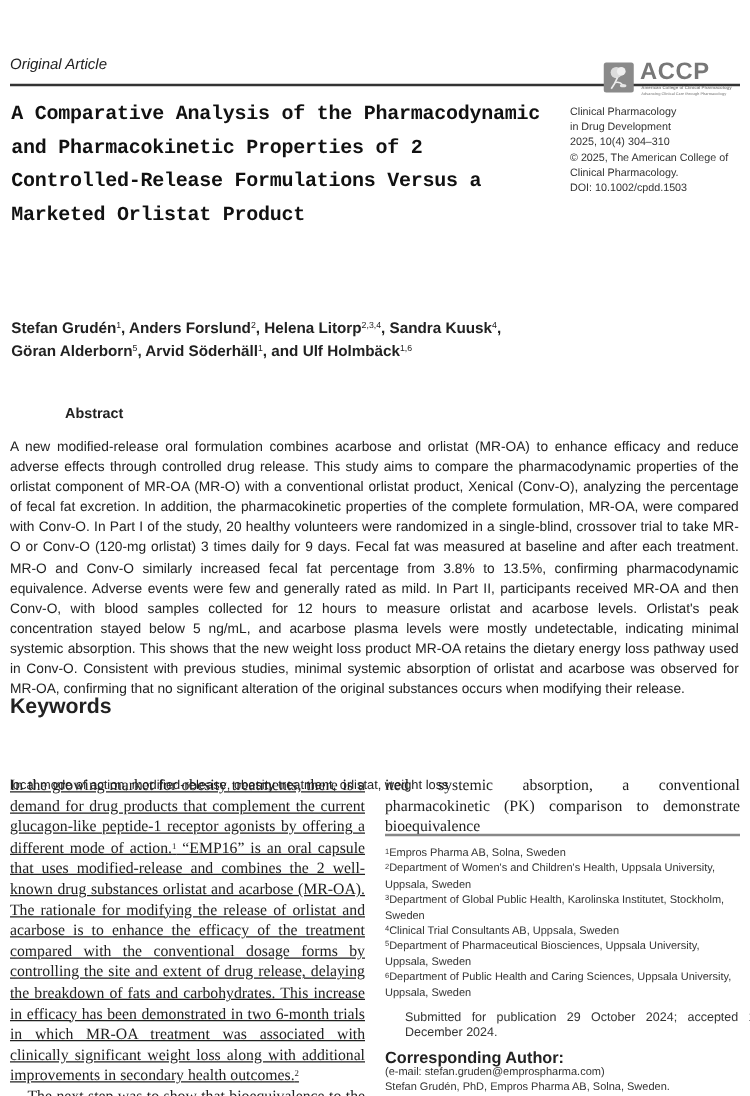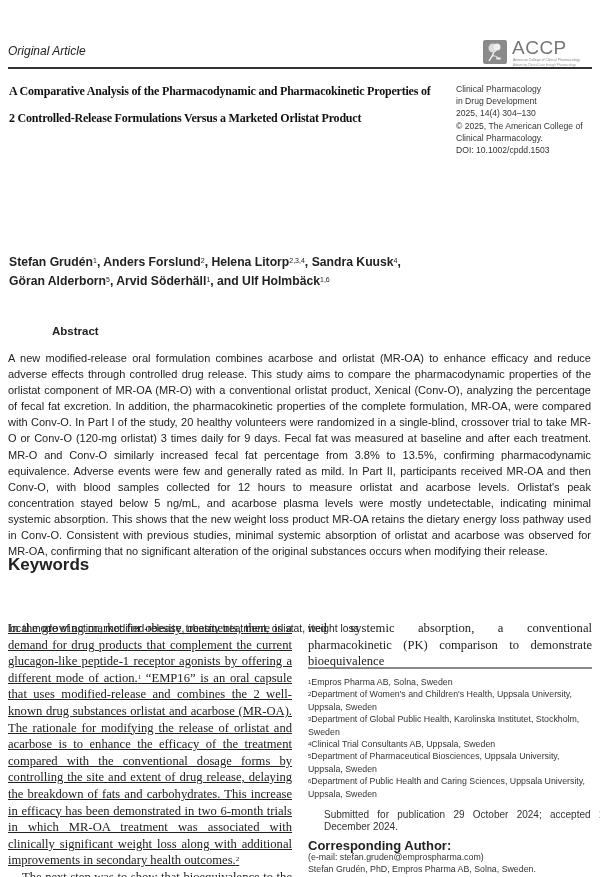--- a/index.html
+++ b/index.html
@@ -2,28 +2,28 @@
 <html><head>
   <meta charset="utf-8">
   <style>
     html, body { margin: 0; padding: 0; background: #ffffff; }
     body { width: 600px; height: 877px; position: relative; overflow: hidden; color: #1a1a1a; font-family: "Liberation Sans", sans-serif; }
     .abs { position: absolute; }
 
     .orig-article { left: 8px; top: 44px; font-size: 12px; font-style: italic; color: #222; }
     .header-rule { left: 8px; top: 67px; width: 584px; height: 2px; background: #333; }
 
-    .logo { left: 483px; top: 10px; width: 115px; height: 56px; }
+    .logo { left: 483px; top: 20px; width: 115px; height: 56px; font-weight: bold; }
     .logo-box { position: absolute; left: 0; top: 30px; width: 24px; height: 24px; background: #8a8a8a; border-radius: 2px; }
     .logo-box svg { position: absolute; left: 0; top: 0; }
     .logo-text { position: absolute; left: 29px; top: 27px; font-size: 19px; color: #777; letter-spacing: 0.5px; font-family: "Liberation Sans", sans-serif; }
     .logo-sub1 { position: absolute; left: 30px; top: 48px; font-size: 3.5px; color: #888; white-space: nowrap; }
     .logo-sub2 { position: absolute; left: 30px; top: 53px; font-size: 3px; color: #999; white-space: nowrap; }
 
-    .title { left: 9px; top: 78px; width: 430px; font-size: 12px; font-weight: bold; line-height: 27px; color: #111; font-family: Liberation Serif, serif; letter-spacing: -0.2px; }
+    .title { left: 9px; top: 78px; width: 430px; font-size: 16px; font-weight: bold; line-height: 27px; color: #111; font-family: Liberation Mono, monospace; letter-spacing: -0.2px; }
 
     .journal-info { left: 456px; top: 83px; width: 140px; font-size: 8.6px; line-height: 12.2px; color: #333; }
 
     .authors { left: 9px; top: 253px; width: 580px; font-size: 12.2px; font-weight: bold; line-height: 19px; color: #222; }
     .authors sup { font-size: 7px; font-weight: normal; vertical-align: top; position: relative; top: -2px; }
 
     .abstract-head { left: 8px; top: 325px; font-size: 11.5px; font-weight: bold; color: #222; margin-left: 44px; }
     .abstract-body { left: 8px; top: 350px; width: 583px; font-size: 11px; line-height: 16.1px; text-align: justify; color: #222; }
 
     .keywords-head { left: 8px; top: 555px; font-size: 17px; font-weight: bold; color: #222; }
@@ -64,21 +64,21 @@
   <div class="logo-text">ACCP</div>
   <div class="logo-sub1">American College of Clinical Pharmacology</div>
   <div class="logo-sub2">Advancing Clinical Care through Pharmacology</div>
 </div>
 
 <h1 class="abs title" style="margin:0;">A Comparative Analysis of the Pharmacodynamic and Pharmacokinetic Properties of 2 Controlled-Release Formulations Versus a Marketed Orlistat Product</h1>
 
 <div class="abs journal-info">
   <div>Clinical Pharmacology</div>
   <div>in Drug Development</div>
-  <div>2025, 14(4) 304–130</div>
+  <div>2025, 10(4) 304–310</div>
   <div>© 2025, The American College of</div>
   <div>Clinical Pharmacology.</div>
   <div>DOI: 10.1002/cpdd.1503</div>
 </div>
 
 <div class="abs authors">
   <span><span>Stefan Grudén</span><sup>1</sup></span><span>, </span><span><span>Anders Forslund</span><sup>2</sup></span><span>, </span><span><span>Helena Litorp</span><sup>2,3,4</sup></span><span>, </span><span><span>Sandra Kuusk</span><sup>4</sup></span><span>,</span><br><span><span>Göran Alderborn</span><sup>5</sup></span><span>, </span><span><span>Arvid Söderhäll</span><sup>1</sup></span><span>, and </span><span><span>Ulf Holmbäck</span><sup>1,6</sup></span>
 </div>
 
 <div class="abs abstract-head">Abstract</div>

